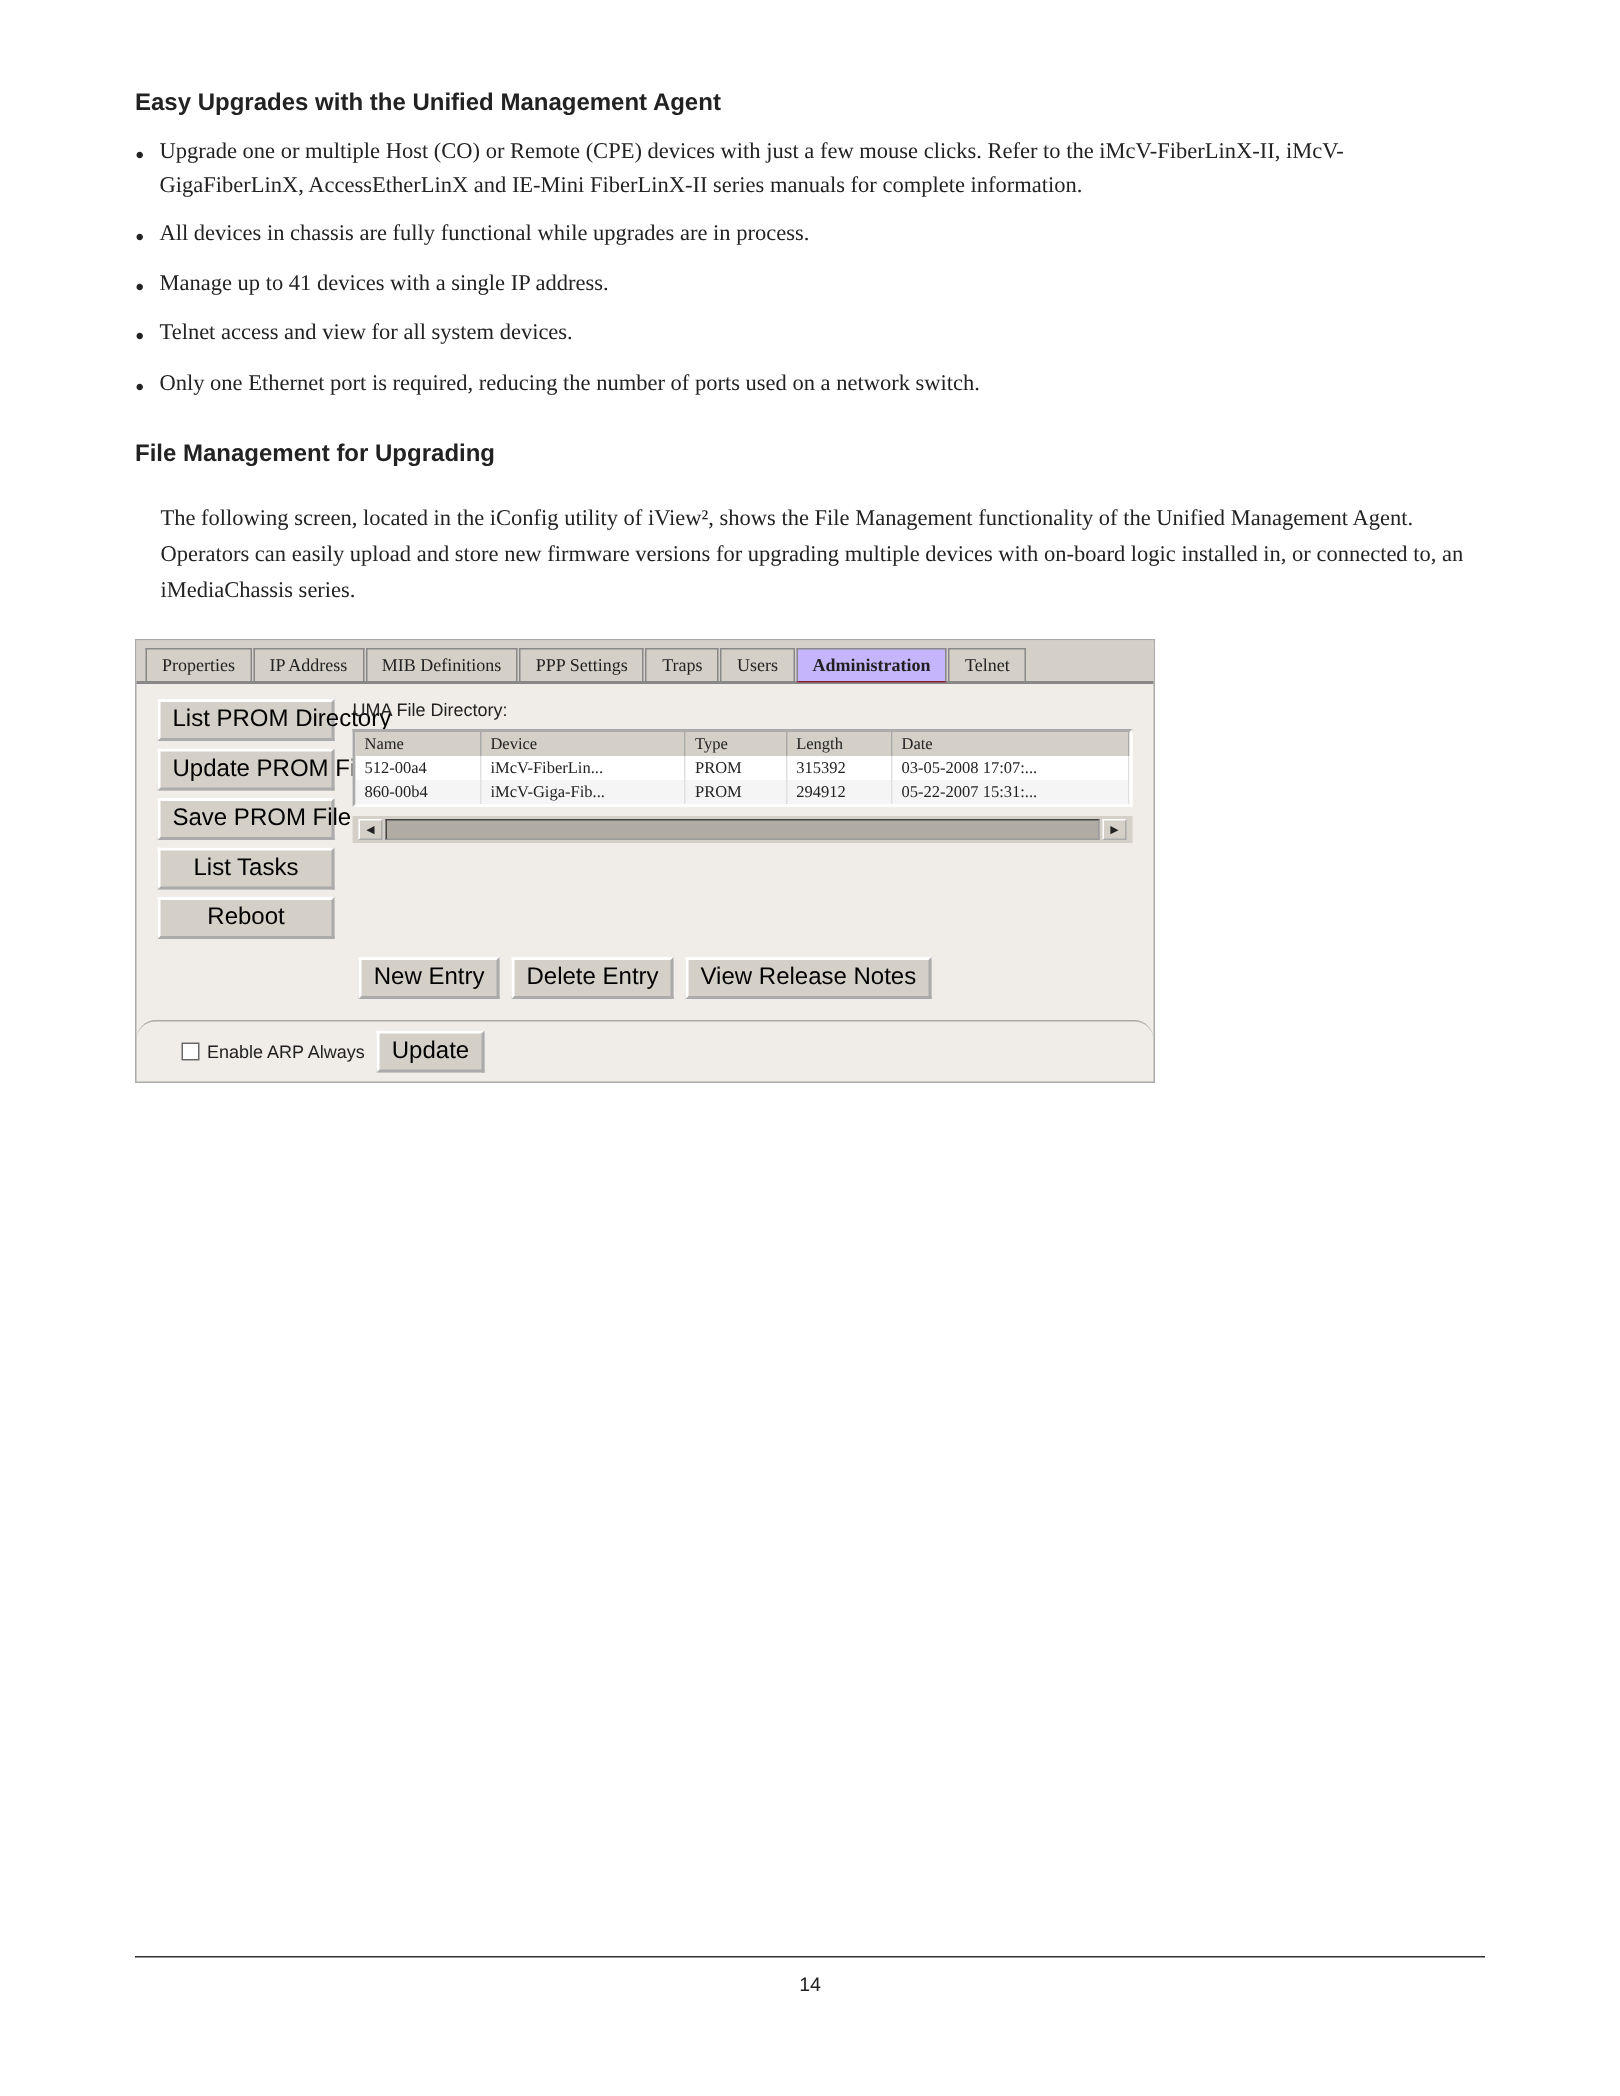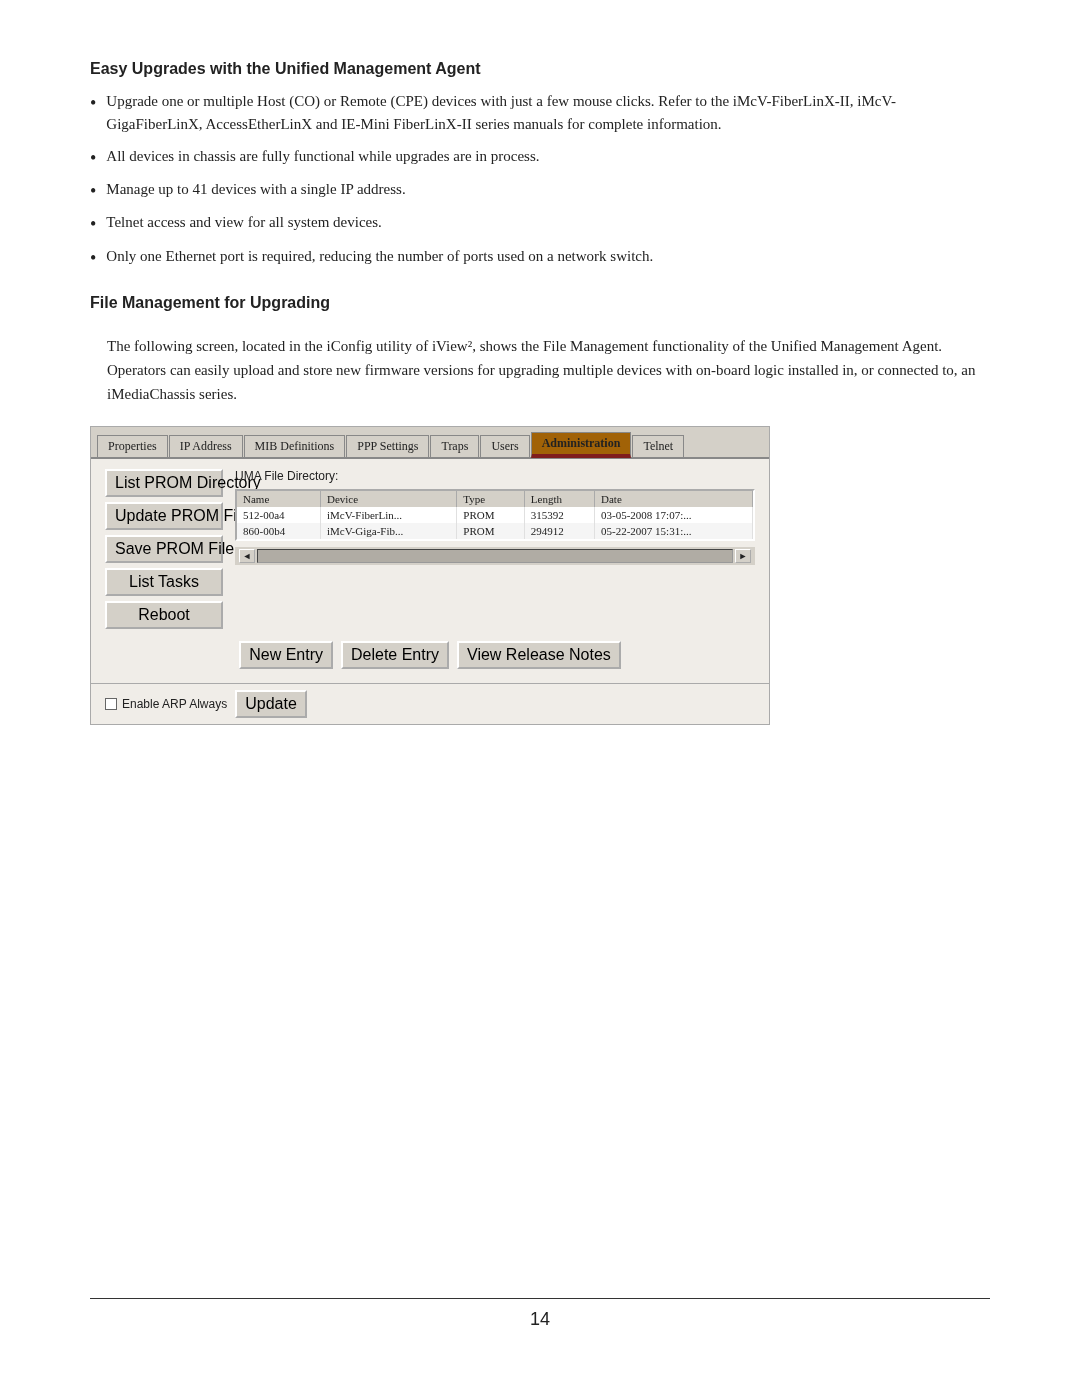--- a/index.html
+++ b/index.html
@@ -70,23 +70,23 @@
     .tab {
       padding: 3px 10px;
       background: #d4d0c8;
       border: 1px solid #888;
       border-bottom: none;
       cursor: pointer;
       white-space: nowrap;
       color: #222;
     }
     .tab.active {
-      background: #a16207;
+      background: #c4b5fd;
       font-weight: bold;
-      border-bottom: 4px solid #7f1d1d;
+      border-bottom: 1px solid #7f1d1d;
       position: relative;
       bottom: -1px;
     }
     .dialog-body {
       padding: 10px 14px 14px 14px;
       display: flex;
       flex-direction: column;
       gap: 8px;
     }
     .dialog-content-row {
@@ -180,24 +180,25 @@
     .bottom-buttons-row {
       display: flex;
       gap: 8px;
       justify-content: center;
       margin-top: 4px;
     }
     .footer-row {
       display: flex;
       align-items: center;
       gap: 8px;
-      padding: 6px 14px;
+      padding: 6px 30px;
       font-family: Arial, Helvetica, sans-serif;
       font-size: 12px;
       border-top: 1px solid #aaa;
+      border-radius: 13px;
     }
     .checkbox-label {
       display: flex;
       align-items: center;
       gap: 5px;
       cursor: pointer;
     }
     .win-checkbox {
       width: 12px;
       height: 12px;
@@ -206,21 +207,21 @@
       display: inline-block;
       flex-shrink: 0;
     }
 
     .page-bottom-line {
       border-top: 1px solid #333;
       margin-top: auto;
       padding-top: 10px;
       text-align: center;
       font-family: Arial, sans-serif;
-      font-size: 18px;
+      font-size: 13px;
     }
     .page-wrapper {
       display: flex;
       flex-direction: column;
       min-height: 1270px;
     }
     .content-area {
       flex: 1;
     }
   </style>

